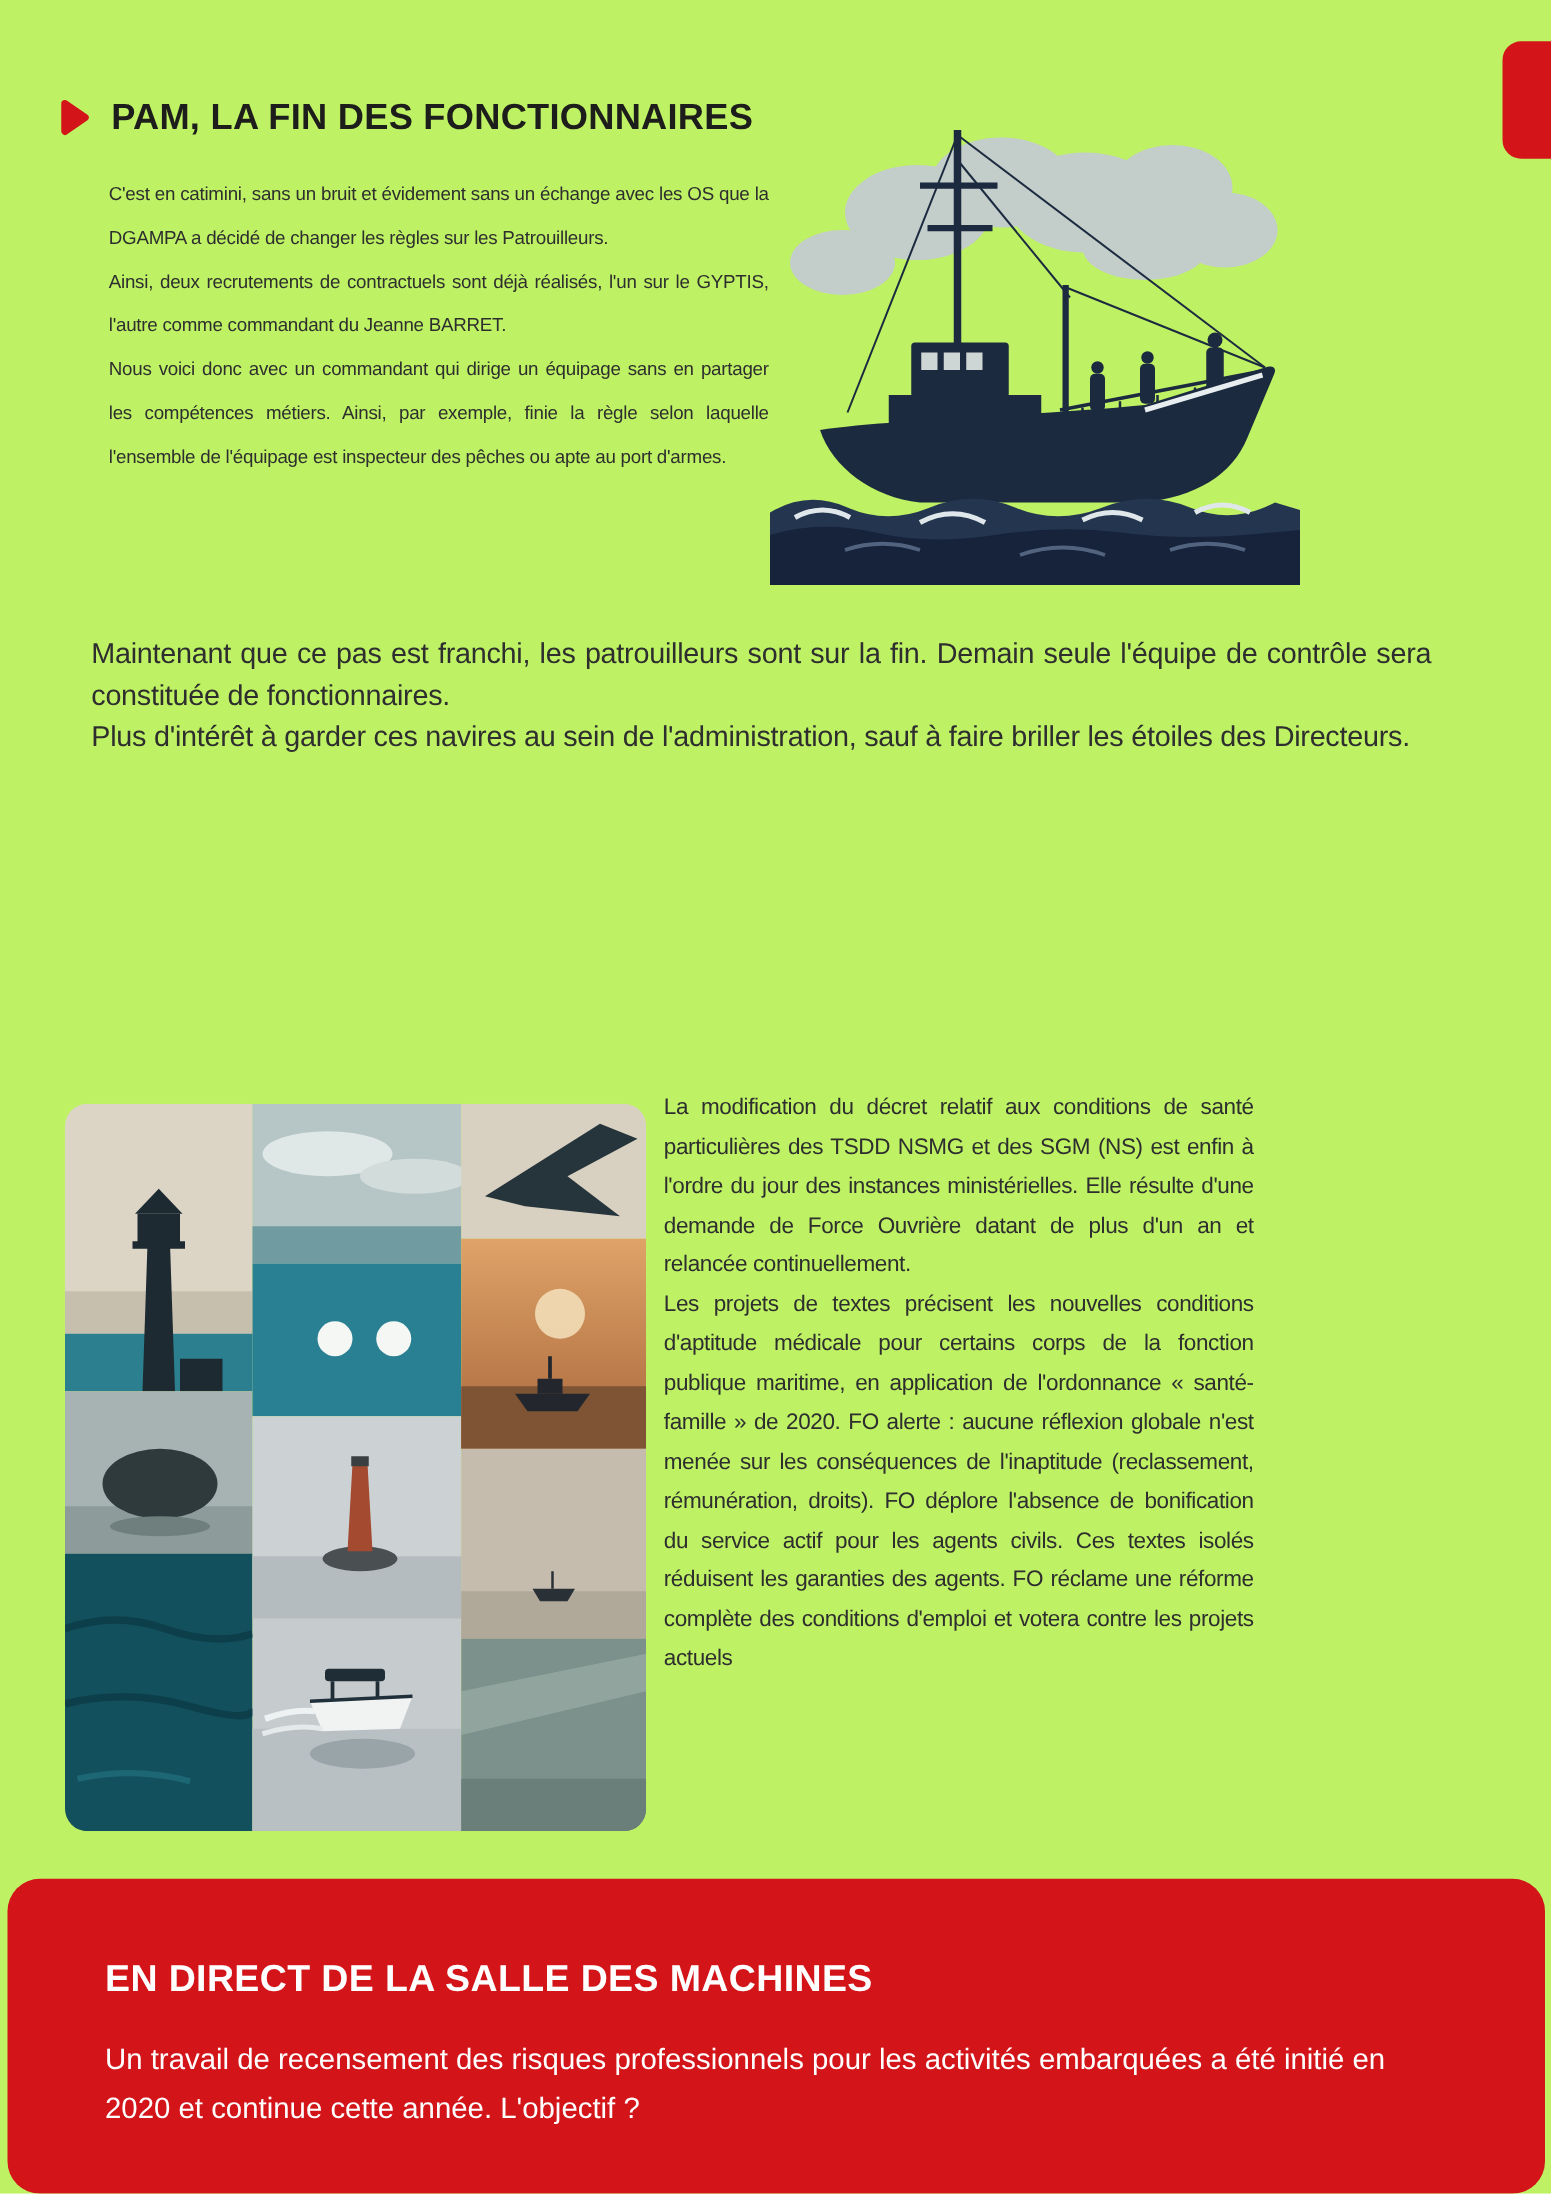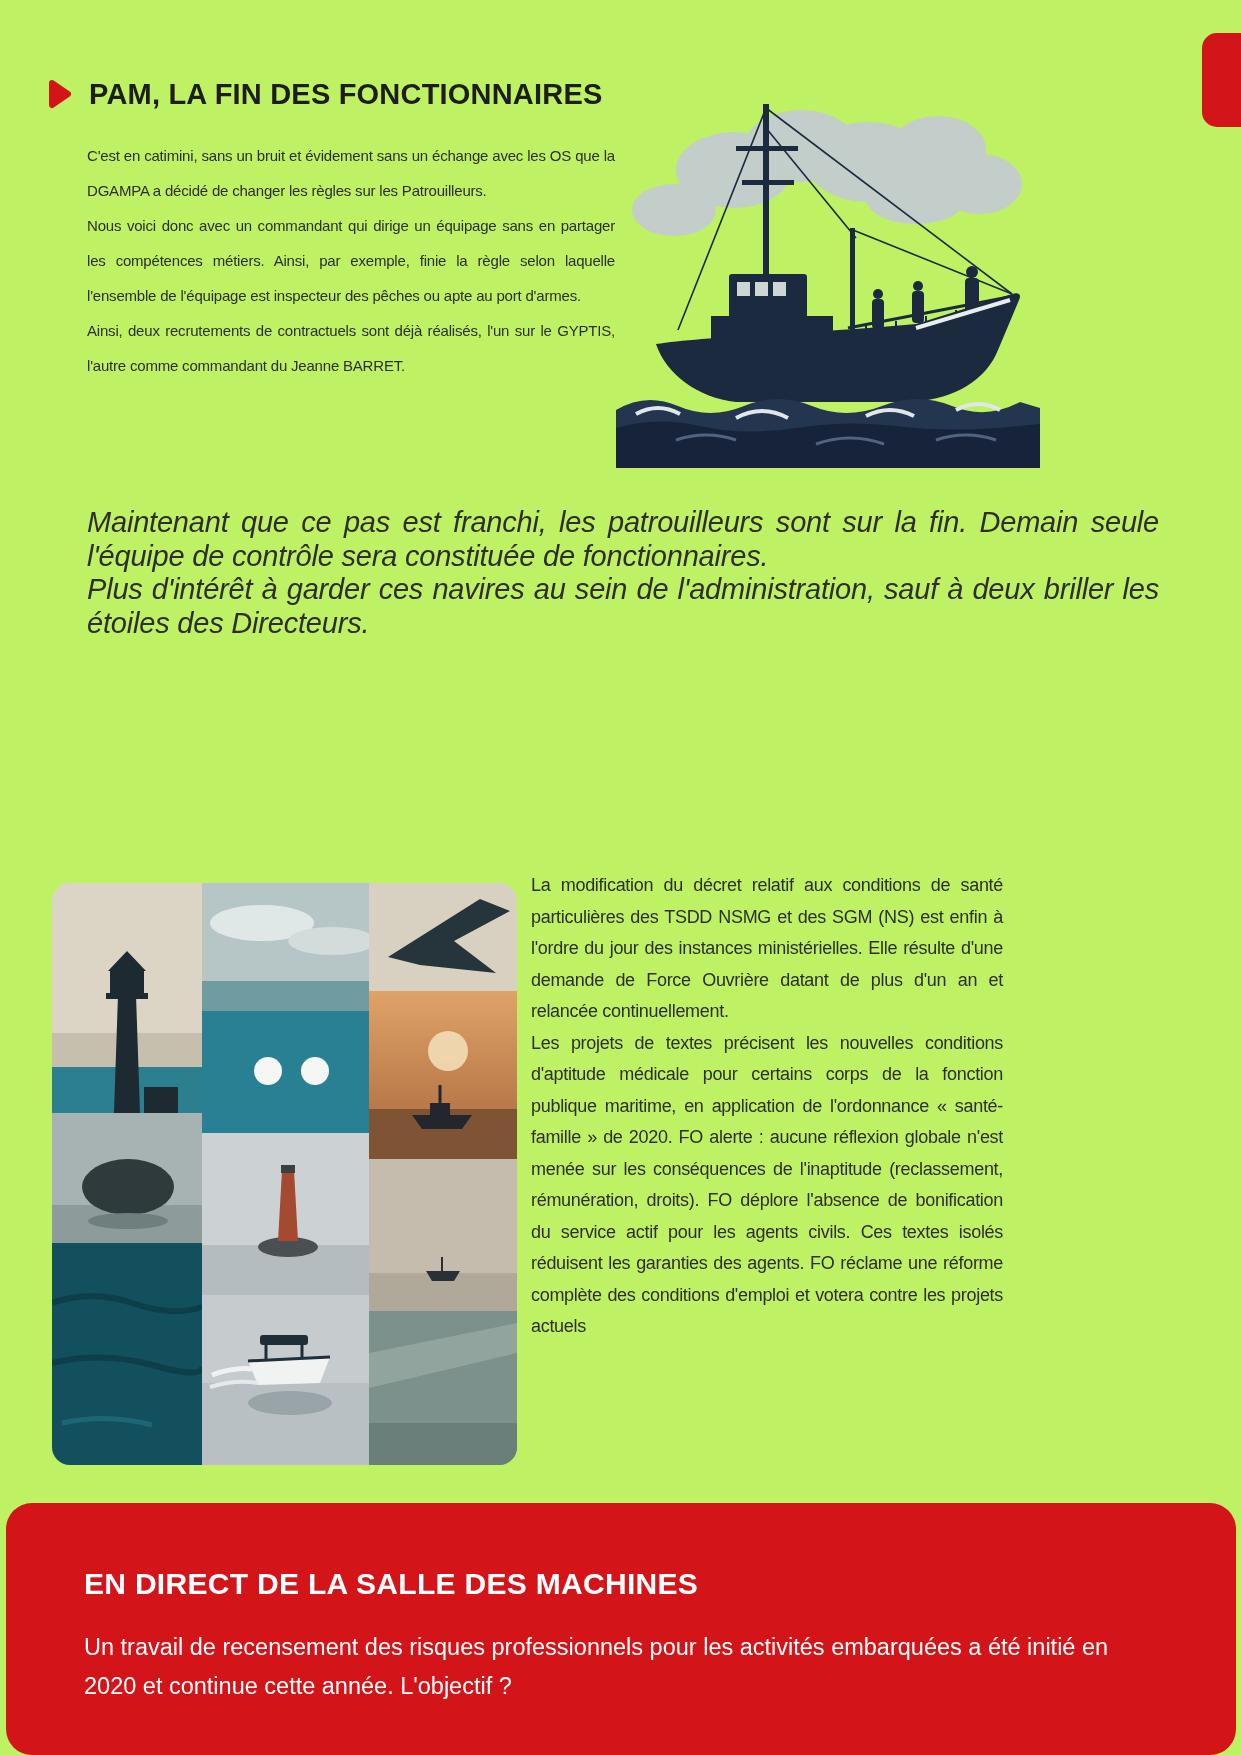--- a/index.html
+++ b/index.html
@@ -13,22 +13,22 @@
   .section-header{position:absolute;display:flex;align-items:flex-start;gap:17px;}
   .bullet{flex:0 0 auto;margin-top:3px;}
   .title{font-size:29px;font-weight:bold;color:#1d1d1b;letter-spacing:.2px;line-height:37px;margin:0;}
   .s1-header{left:48px;top:76px;}
   .s2-header{left:48px;top:757px;}
   .s2-header .title{max-width:905px;}
   .col-left{position:absolute;left:87px;top:138px;width:528px;font-size:15px;line-height:35px;
     letter-spacing:-0.2px;text-align:justify;}
   .col-left p{margin:0;}
   .ship-illustration{position:absolute;left:616px;top:88px;width:424px;height:380px;}
-  .full-para{position:absolute;left:87px;top:506px;width:1072px;font-size:29px;line-height:33.5px;
-    letter-spacing:-0.2px;text-align:justify;font-style:italic;}
+  .full-para{position:absolute;left:73px;top:506px;width:1072px;font-size:23px;line-height:33.5px;
+    letter-spacing:-0.2px;text-align:justify;}
   .full-para p{margin:0;}
   .collage{position:absolute;left:52px;top:883px;width:465px;height:582px;border-radius:18px;overflow:hidden;}
   .collage svg{display:block;}
   .col-right{position:absolute;left:531px;top:870px;width:472px;font-size:18px;line-height:31.5px;
     letter-spacing:-0.3px;text-align:justify;}
   .col-right p{margin:0;}
   .machine-box{position:absolute;left:6px;top:1503px;width:1230px;height:252px;
     background:var(--accent);border-radius:26px;box-sizing:border-box;
     padding:64px 80px 0 78px;color:#ffffff;}
   .machine-title{font-size:30px;font-weight:bold;letter-spacing:.3px;margin:0 0 27px 0;}
@@ -43,22 +43,22 @@
 
   <div class="section-header s1-header">
     <svg class="bullet" width="24" height="30" viewBox="0 0 24 30">
       <polygon points="4,4 20,15 4,26" fill="#d31418" stroke="#d31418" stroke-width="6" stroke-linejoin="round"></polygon>
     </svg>
     <h1 class="title">PAM, LA FIN DES FONCTIONNAIRES</h1>
   </div>
 
   <div class="col-left">
       <p>C'est en catimini, sans un bruit et évidement sans un échange avec les OS que la DGAMPA a décidé de changer les règles sur les Patrouilleurs.</p>
+      <p>Ainsi, deux recrutements de contractuels sont déjà réalisés, l'un sur le GYPTIS, l'autre comme commandant du Jeanne BARRET.</p>
       <p>Nous voici donc avec un commandant qui dirige un équipage sans en partager les compétences métiers. Ainsi, par exemple, finie la règle selon laquelle l'ensemble de l'équipage est inspecteur des pêches ou apte au port d'armes.</p>
-      <p>Ainsi, deux recrutements de contractuels sont déjà réalisés, l'un sur le GYPTIS, l'autre comme commandant du Jeanne BARRET.</p>
     </div>
 
   <div class="ship-illustration">
     <svg width="424" height="380" viewBox="0 0 424 380">
 
       <g fill="#c3cdc9">
         <ellipse cx="118" cy="82" rx="58" ry="38"></ellipse>
         <ellipse cx="185" cy="58" rx="56" ry="36"></ellipse>
         <ellipse cx="252" cy="74" rx="62" ry="40"></ellipse>
         <ellipse cx="322" cy="62" rx="48" ry="34"></ellipse>
@@ -121,21 +121,21 @@
           <path d="M60,352 q30,-10 60,0"></path>
           <path d="M200,356 q34,-12 68,0"></path>
           <path d="M320,352 q30,-10 60,0"></path>
         </g>
       </g>
     </svg>
   </div>
 
   <div class="full-para">
       <p>Maintenant que ce pas est franchi, les patrouilleurs sont sur la fin. Demain seule l'équipe de contrôle sera constituée de fonctionnaires.</p>
-      <p>Plus d'intérêt à garder ces navires au sein de l'administration, sauf à deux briller les étoiles des Directeurs.</p>
+      <p>Plus d'intérêt à garder ces navires au sein de l'administration, sauf à faire briller les étoiles des Directeurs.</p>
     </div>
 
 
   <div class="collage">
     <svg width="465" height="582" viewBox="0 0 465 582">
 
       <rect x="0" y="0" width="150" height="230" fill="#dcd4c5"></rect>
       <rect x="0" y="150" width="150" height="34" fill="#c7bfae"></rect>
       <rect x="0" y="184" width="150" height="46" fill="#2b7f8e"></rect>
       <g fill="#1d2a31">

